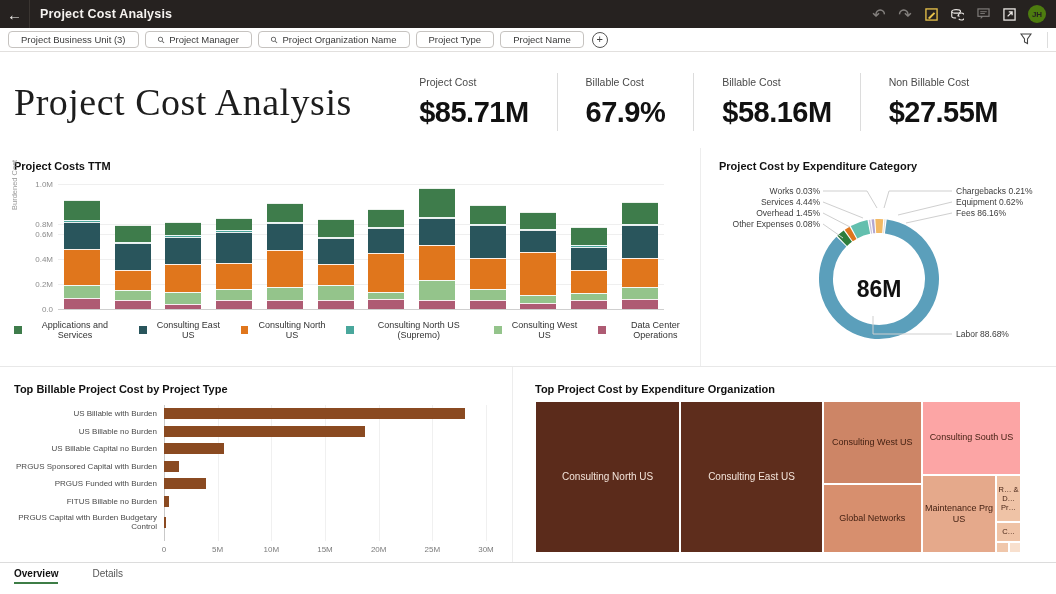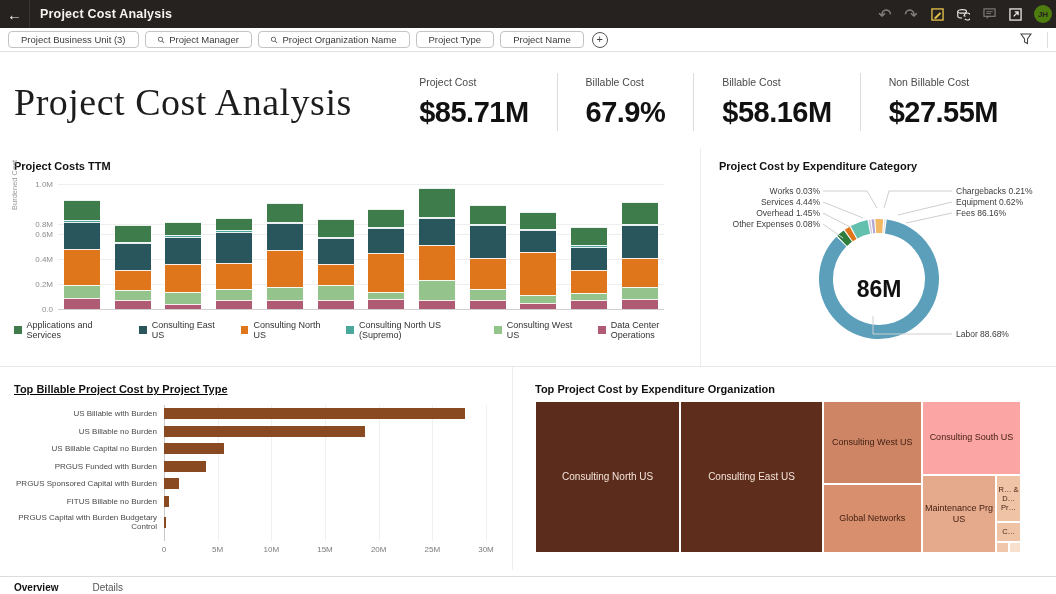--- a/index.html
+++ b/index.html
@@ -10,21 +10,21 @@
   .topbar { height:28px; background:#262220; display:flex; align-items:center; color:#f5f2ef; }
   .back-btn { width:30px; height:28px; display:flex; align-items:center; justify-content:center;
               font-size:15px; cursor:pointer; border-right:1px solid #3a3531; }
   .topbar-title { font-size:12.5px; font-weight:bold; padding-left:10px; letter-spacing:.2px; }
   .topbar-spacer { flex:1; }
   .tb-icon { width:26px; height:28px; display:flex; align-items:center; justify-content:center; cursor:pointer; }
   .tb-icon svg { display:block; }
   .dim { opacity:.45; }
   .avatar { width:18px; height:18px; border-radius:50%; background:#4d7c0f; color:#262220;
             font-size:8px; font-weight:bold; display:flex; align-items:center; justify-content:center;
-            margin:0 4px 0 6px; }
+            margin:0 10px 0 6px; }
 
   
   .filterbar { height:24px; display:flex; align-items:center; padding:0 8px; gap:6px;
                border-bottom:1px solid #e2e0de; background:#fff; }
   .chip { height:17px; border:1px solid #c6c3c0; border-radius:4px; display:flex; align-items:center;
           padding:0 12px; font-size:9.5px; color:#3a3a3a; background:#fff; white-space:nowrap; cursor:pointer; }
   .chip .pin { font-size:9px; margin-right:5px; color:#555; transform:rotate(-45deg); }
   .add-filter { width:16px; height:16px; border-radius:50%; border:1px solid #555; color:#444;
                 font-size:11px; line-height:13px; text-align:center; cursor:pointer; margin-left:2px; }
   .fb-spacer { flex:1; }
@@ -41,38 +41,38 @@
   .kpi-value { font-size:29px; font-weight:bold; color:#111; letter-spacing:-.5px; }
   .kpi-div { width:1px; height:58px; background:#dcdcdc; }
 
   
   .row1 { display:flex; height:218px; }
   .panel-ttm { width:700px; padding:12px 0 0 14px; position:relative; }
   .panel-donut { width:356px; position:relative; padding:12px 0 0 18px; border-left:1px solid #ededed; }
   .panel-title { font-size:11px; font-weight:bold; color:#111; }
   .hdiv { height:1px; background:#e8e8e8; margin-top:2px; }
   .row2 { display:flex; height:203px; }
-  .panel-hbar { width:512px; padding:16px 0 0 14px; position:relative;text-decoration:underline; }
+  .panel-hbar { width:512px; padding:16px 0 0 14px; position:relative; }
   .panel-tree { width:544px; padding:16px 0 0 22px; position:relative; border-left:1px solid #ededed; }
 
   
   .ttm-wrap { position:relative; margin-top:8px; height:150px; }
   .ttm-ylabel { position:absolute; left:-4px; top:30px; font-size:7.5px; color:#9a9a9a;
                 transform:rotate(-90deg); transform-origin:left top; white-space:nowrap; }
   .ttm-plot { position:absolute; left:44px; top:4px; width:606px; height:125px; }
   .gridline { position:absolute; left:0; right:0; height:1px; background:#efefef; }
   .gridline.zero { background:#cfcfcf; }
   .ytick { position:absolute; right:100%; margin-right:5px; font-size:8px; color:#8d8d8d;
            transform:translateY(-50%); white-space:nowrap; }
   .bars { position:absolute; left:6px; right:6px; top:0; bottom:0; display:flex;
           justify-content:space-between; align-items:flex-end; }
   .bar { width:36px; display:flex; flex-direction:column-reverse; cursor:pointer; }
   .seg { width:100%; border-top:1px solid rgba(255,255,255,.9); }
   .ttm-legend { position:absolute; left:14px; top:172px; display:flex; gap:16px; align-items:center; }
-  .leg-item { display:flex; align-items:center; gap:5px; font-size:9px; color:#333; }
+  .leg-item { display:flex; align-items:center; gap:5px; font-size:9px; color:#333;text-align:center; }
   .leg-sw { width:8px; height:8px; }
 
   
   .donut-svg { position:absolute; left:0; top:26px; }
   .donut-center { position:absolute; left:118px; top:128px; width:120px; text-align:center;
                   font-size:23px; font-weight:bold; color:#111; }
   .dlabel { position:absolute; font-size:8.5px; color:#3c3c3c; white-space:nowrap; }
   .dlabel.lt { text-align:right; right:236px; }
   .dlabel.rt { left:255px; }
 
@@ -89,21 +89,21 @@
   .vgrid.zero { background:#c9c9c9; }
   .hbar-xticks { position:absolute; left:150px; right:26px; top:140px; height:12px; }
   .xtick { position:absolute; font-size:8px; color:#7b7b7b; transform:translateX(-50%); }
 
   
   .treemap { position:relative; margin-top:6px; width:486px; height:152px; }
   .tcell { position:absolute; border:1px solid #fff; display:flex; align-items:center;
            justify-content:center; text-align:center; overflow:hidden; cursor:pointer; line-height:1.25; }
 
   
-  .tabbar { position:absolute; left:0; right:0; bottom:0; height:18px; border-top:1px solid #dcdcdc;
+  .tabbar { position:absolute; left:0; right:0; bottom:0; height:32px; border-top:1px solid #dcdcdc;
             display:flex; align-items:flex-start; padding-left:14px; gap:34px; background:#fff; }
   .tab { font-size:10px; color:#555; padding-top:5px; cursor:pointer; }
   .tab.active { font-weight:bold; color:#111; border-bottom:2px solid #3d7d46; padding-bottom:3px; }
 </style>
 </head>
 <body>
 
 <header class="topbar">
   <div class="back-btn">
     <span>←</span>
@@ -424,29 +424,29 @@
               <div class="hbar-bar" style="width: 62.3333%; background: rgb(138, 74, 33);"></div>
             </div>
           </div>
           <div class="hbar-row">
             <div class="hbar-cat">US Billable Capital no Burden</div>
             <div class="hbar-track">
               <div class="hbar-bar" style="width: 18.6667%; background: rgb(138, 74, 33);"></div>
             </div>
           </div>
           <div class="hbar-row">
+            <div class="hbar-cat">PRGUS Sponsored Capital with Burden</div>
+            <div class="hbar-track">
+              <div class="hbar-bar" style="width: 4.66667%; background: rgb(138, 74, 33);"></div>
+            </div>
+          </div>
+          <div class="hbar-row">
             <div class="hbar-cat">PRGUS Funded with Burden</div>
             <div class="hbar-track">
               <div class="hbar-bar" style="width: 13%; background: rgb(138, 74, 33);"></div>
-            </div>
-          </div>
-          <div class="hbar-row">
-            <div class="hbar-cat">PRGUS Sponsored Capital with Burden</div>
-            <div class="hbar-track">
-              <div class="hbar-bar" style="width: 4.66667%; background: rgb(138, 74, 33);"></div>
             </div>
           </div>
           <div class="hbar-row">
             <div class="hbar-cat">FITUS Billable no Burden</div>
             <div class="hbar-track">
               <div class="hbar-bar" style="width: 1.66667%; background: rgb(138, 74, 33);"></div>
             </div>
           </div>
           <div class="hbar-row tall">
             <div class="hbar-cat">PRGUS Capital with Burden Budgetary Control</div>

